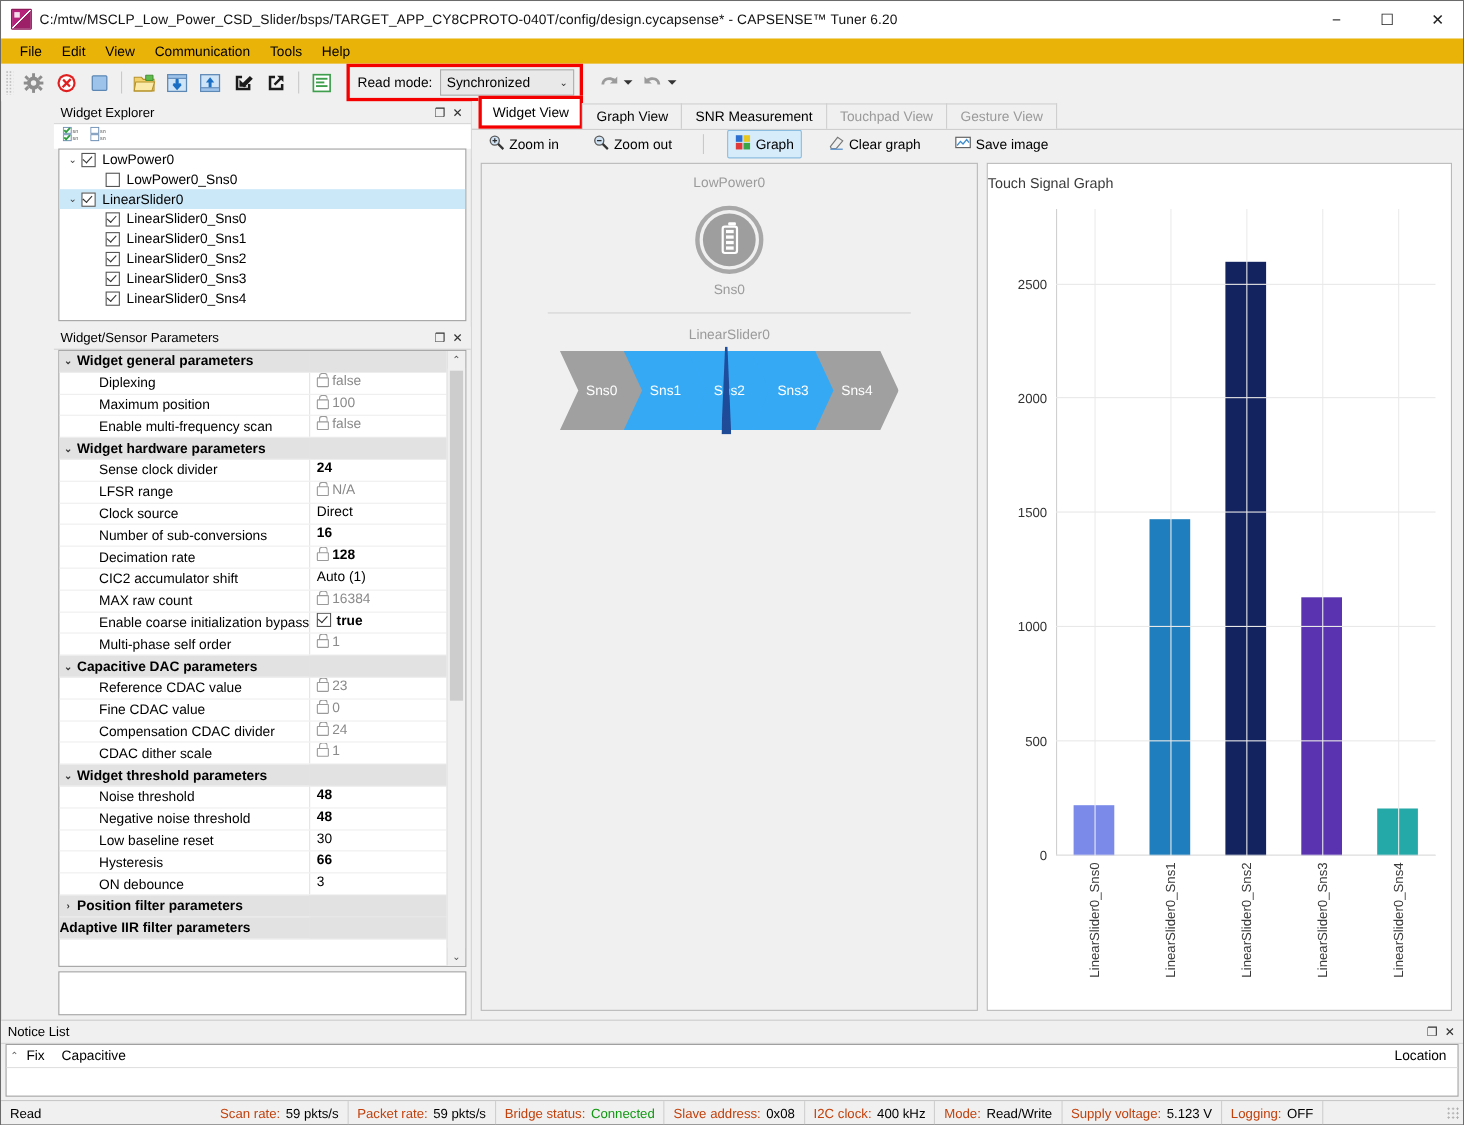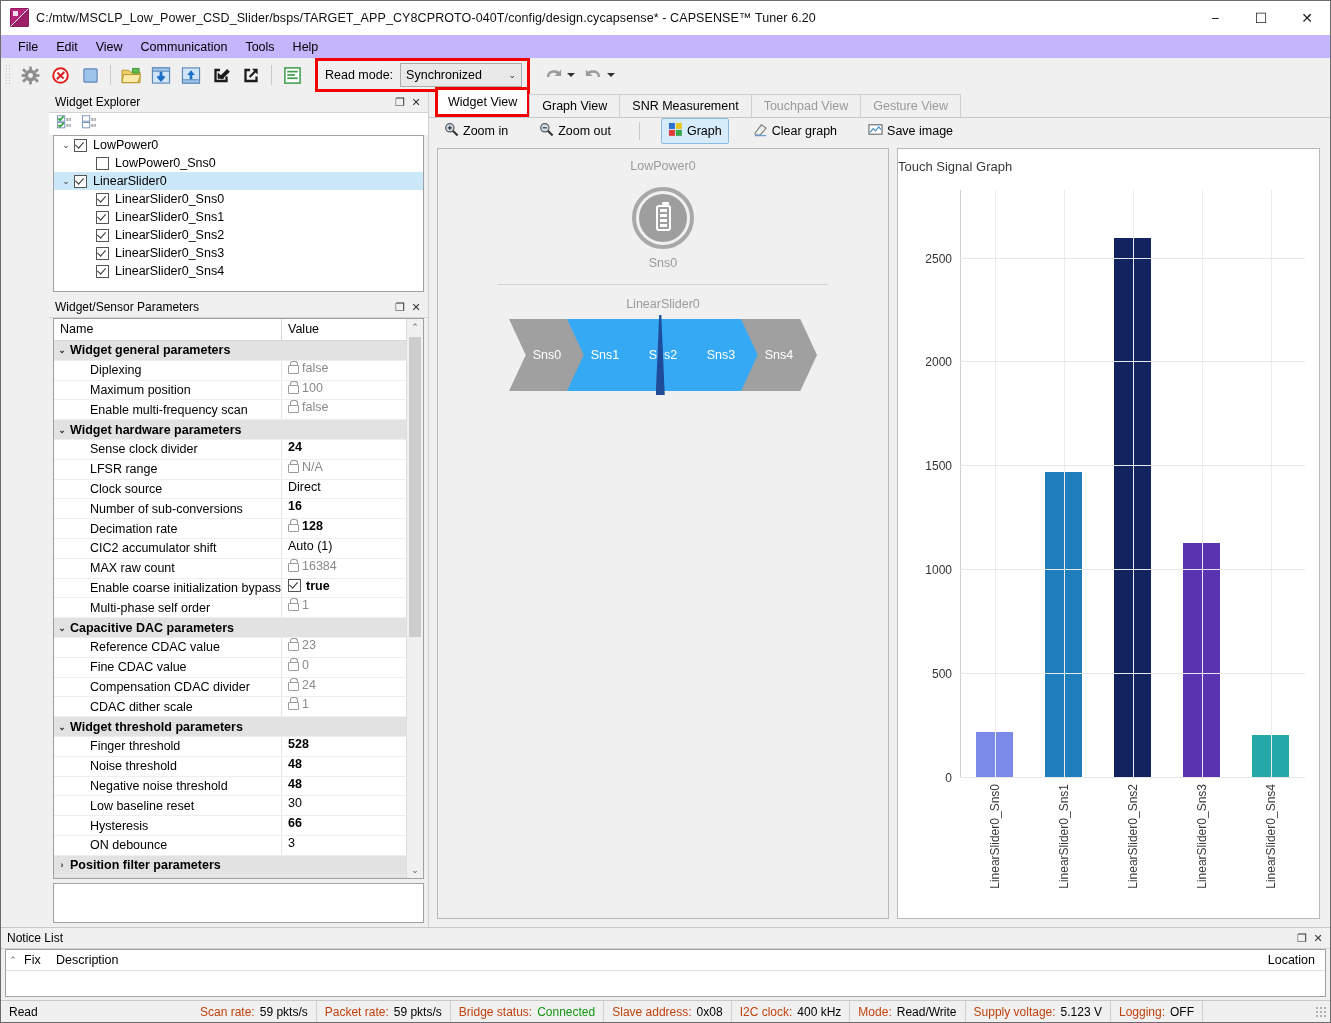--- a/index.html
+++ b/index.html
@@ -18,21 +18,21 @@
   .app-icon{width:17px;height:17px;margin:0 7px 0 9px;flex:0 0 auto;
             background:linear-gradient(135deg,#b5247a 0%,#b5247a 48%,#ffffff 48%,#ffffff 52%,#9c1f68 52%);
             border:1px solid #8e1a5c;border-radius:1px;position:relative;}
   .app-icon:after{content:"";position:absolute;left:2px;top:2px;width:5px;height:5px;background:#ffffff;opacity:.85;}
   .title-text{font-size:12.5px;color:#111;white-space:nowrap;letter-spacing:.1px;}
   .win-btns{margin-left:auto;display:flex;height:33px;}
   .win-btn{width:46px;height:33px;display:flex;align-items:center;justify-content:center;
            font-size:14px;color:#222;line-height:1;}
 
   
-  .menubar{height:23px;background:#c4b5fd;display:flex;align-items:center;padding-left:8px;flex:0 0 auto;}
+  .menubar{height:23px;background:#eab308;display:flex;align-items:center;padding-left:8px;flex:0 0 auto;}
   .menu-item{padding:3px 9px;font-size:12.5px;color:#000;}
 
   
   .toolbar{height:34px;background:#f0f0f0;display:flex;align-items:center;flex:0 0 auto;
            position:relative;padding-left:4px;}
   .grip{width:7px;height:22px;margin-right:3px;
         background-image:radial-gradient(#bdbdbd 1px, transparent 1px);
         background-size:3px 3px;opacity:.9;}
   .tb-btn{width:28px;height:26px;display:flex;align-items:center;justify-content:center;margin:0 1px;border-radius:2px;}
   .tb-sep{width:1px;height:20px;background:#c9c9c9;margin:0 5px;}
@@ -406,24 +406,20 @@
       </div>
 
       <div class="wp-panel">
         <div class="dock-head" style="margin-top:5px">
           <div class="dock-title">Widget/Sensor Parameters</div>
           <div class="dock-ico">❐</div>
           <div class="dock-ico">✕</div>
         </div>
         <div class="grid-wrap">
           <div class="grid">
-            <div class="ghead">
-              <div class="c1">Name</div>
-              <div class="c2">Value</div>
-            </div>
             <div id="paramrows">
                 <div class="grow group">
                   <div class="c1">
                     <span class="gtw">⌄</span>
                     <span>Widget general parameters</span>
                   </div>
                   <div class="c2"></div>
                 </div>
                 <div class="grow">
                   <div class="c1">
@@ -594,29 +590,20 @@
                     <span class="lock"></span>
                     <span class=" val-dim">1</span>
                   </div>
                 </div>
                 <div class="grow group">
                   <div class="c1">
                     <span class="gtw">⌄</span>
                     <span>Widget threshold parameters</span>
                   </div>
                   <div class="c2"></div>
-                </div>
-                <div class="grow">
-                  <div class="c1">
-                    <span class="lbl-indent"></span>
-                    <span>Finger threshold</span>
-                  </div>
-                  <div class="c2">
-                    <span class="val-bold">528</span>
-                  </div>
                 </div>
                 <div class="grow">
                   <div class="c1">
                     <span class="lbl-indent"></span>
                     <span>Noise threshold</span>
                   </div>
                   <div class="c2">
                     <span class="val-bold">48</span>
                   </div>
                 </div>
@@ -842,21 +829,21 @@
   <div class="notice">
     <div class="dock-head">
       <div class="dock-title">Notice List</div>
       <div class="dock-ico">❐</div>
       <div class="dock-ico">✕</div>
     </div>
     <div class="notice-grid">
       <div class="notice-head">
         <div class="nh-sort">⌃</div>
         <div class="nh-fix">Fix</div>
-        <div class="nh-desc">Description</div>
+        <div class="nh-desc">Capacitive</div>
         <div class="nh-loc">Location</div>
       </div>
     </div>
   </div>
 
   <div class="status">
     <div class="st-cell first" style="width:175px">Read</div>
     <div id="statusitems" style="display:flex;height:100%;align-items:center;">
         <div class="st-cell">
           <span class="st-key">Scan rate:</span>

